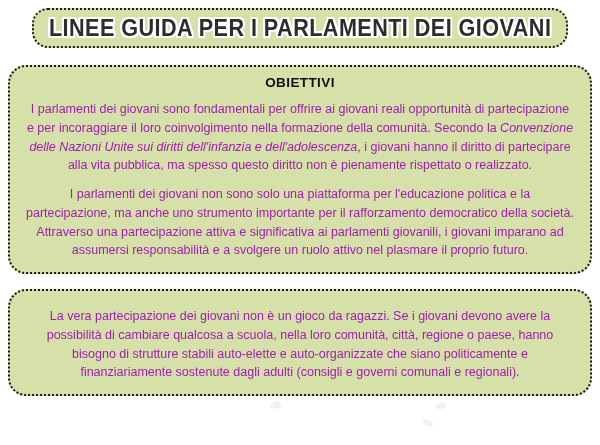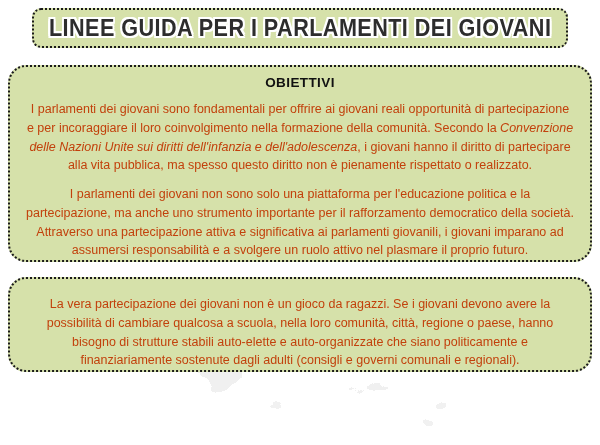--- a/index.html
+++ b/index.html
@@ -24,21 +24,21 @@
     position: relative;
     z-index: 1;
   }
   .header-pill {
     box-sizing: border-box;
     width: 536px;
     height: 40px;
     margin: 8px auto 0 auto;
     background: #d6e1aa;
     border: 2.5px dotted #1a1a1a;
-    border-radius: 9px;
+    border-radius: 16px;
     display: flex;
     align-items: center;
     justify-content: center;
   }
   .title {
     display: inline-block;
     white-space: nowrap;
     transform: scaleX(0.9);
     font-size: 24px;
     font-weight: 800;
@@ -54,35 +54,35 @@
     margin: 17px 8px 0 8px;
     display: flex;
     flex-direction: column;
     gap: 15px;
   }
   .panel {
     box-sizing: border-box;
     background: #d6e1aa;
     border: 2.5px dotted #1a1a1a;
     border-radius: 18px;
-    padding: 6px 16px 0 16px;
+    padding: 6px 16px 12px 16px;
     text-align: center;
   }
   .panel-heading {
     margin: 2px 0 0 0;
     font-size: 13.5px;
     font-weight: 800;
     letter-spacing: 0.4px;
     color: #111111;
   }
   .para {
     margin: 10px 0 0 0;
     font-size: 12.5px;
     line-height: 1.5;
-    color: #c2410c;
+    color: #a21caf;
   }
   .para em { font-style: italic; }
 </style>
 </head>
 <body>
 
 <div class="canvas">
 
   <svg class="texture" width="600" height="445" viewBox="0 0 600 445" preserveAspectRatio="none" aria-hidden="true">
     <defs>

